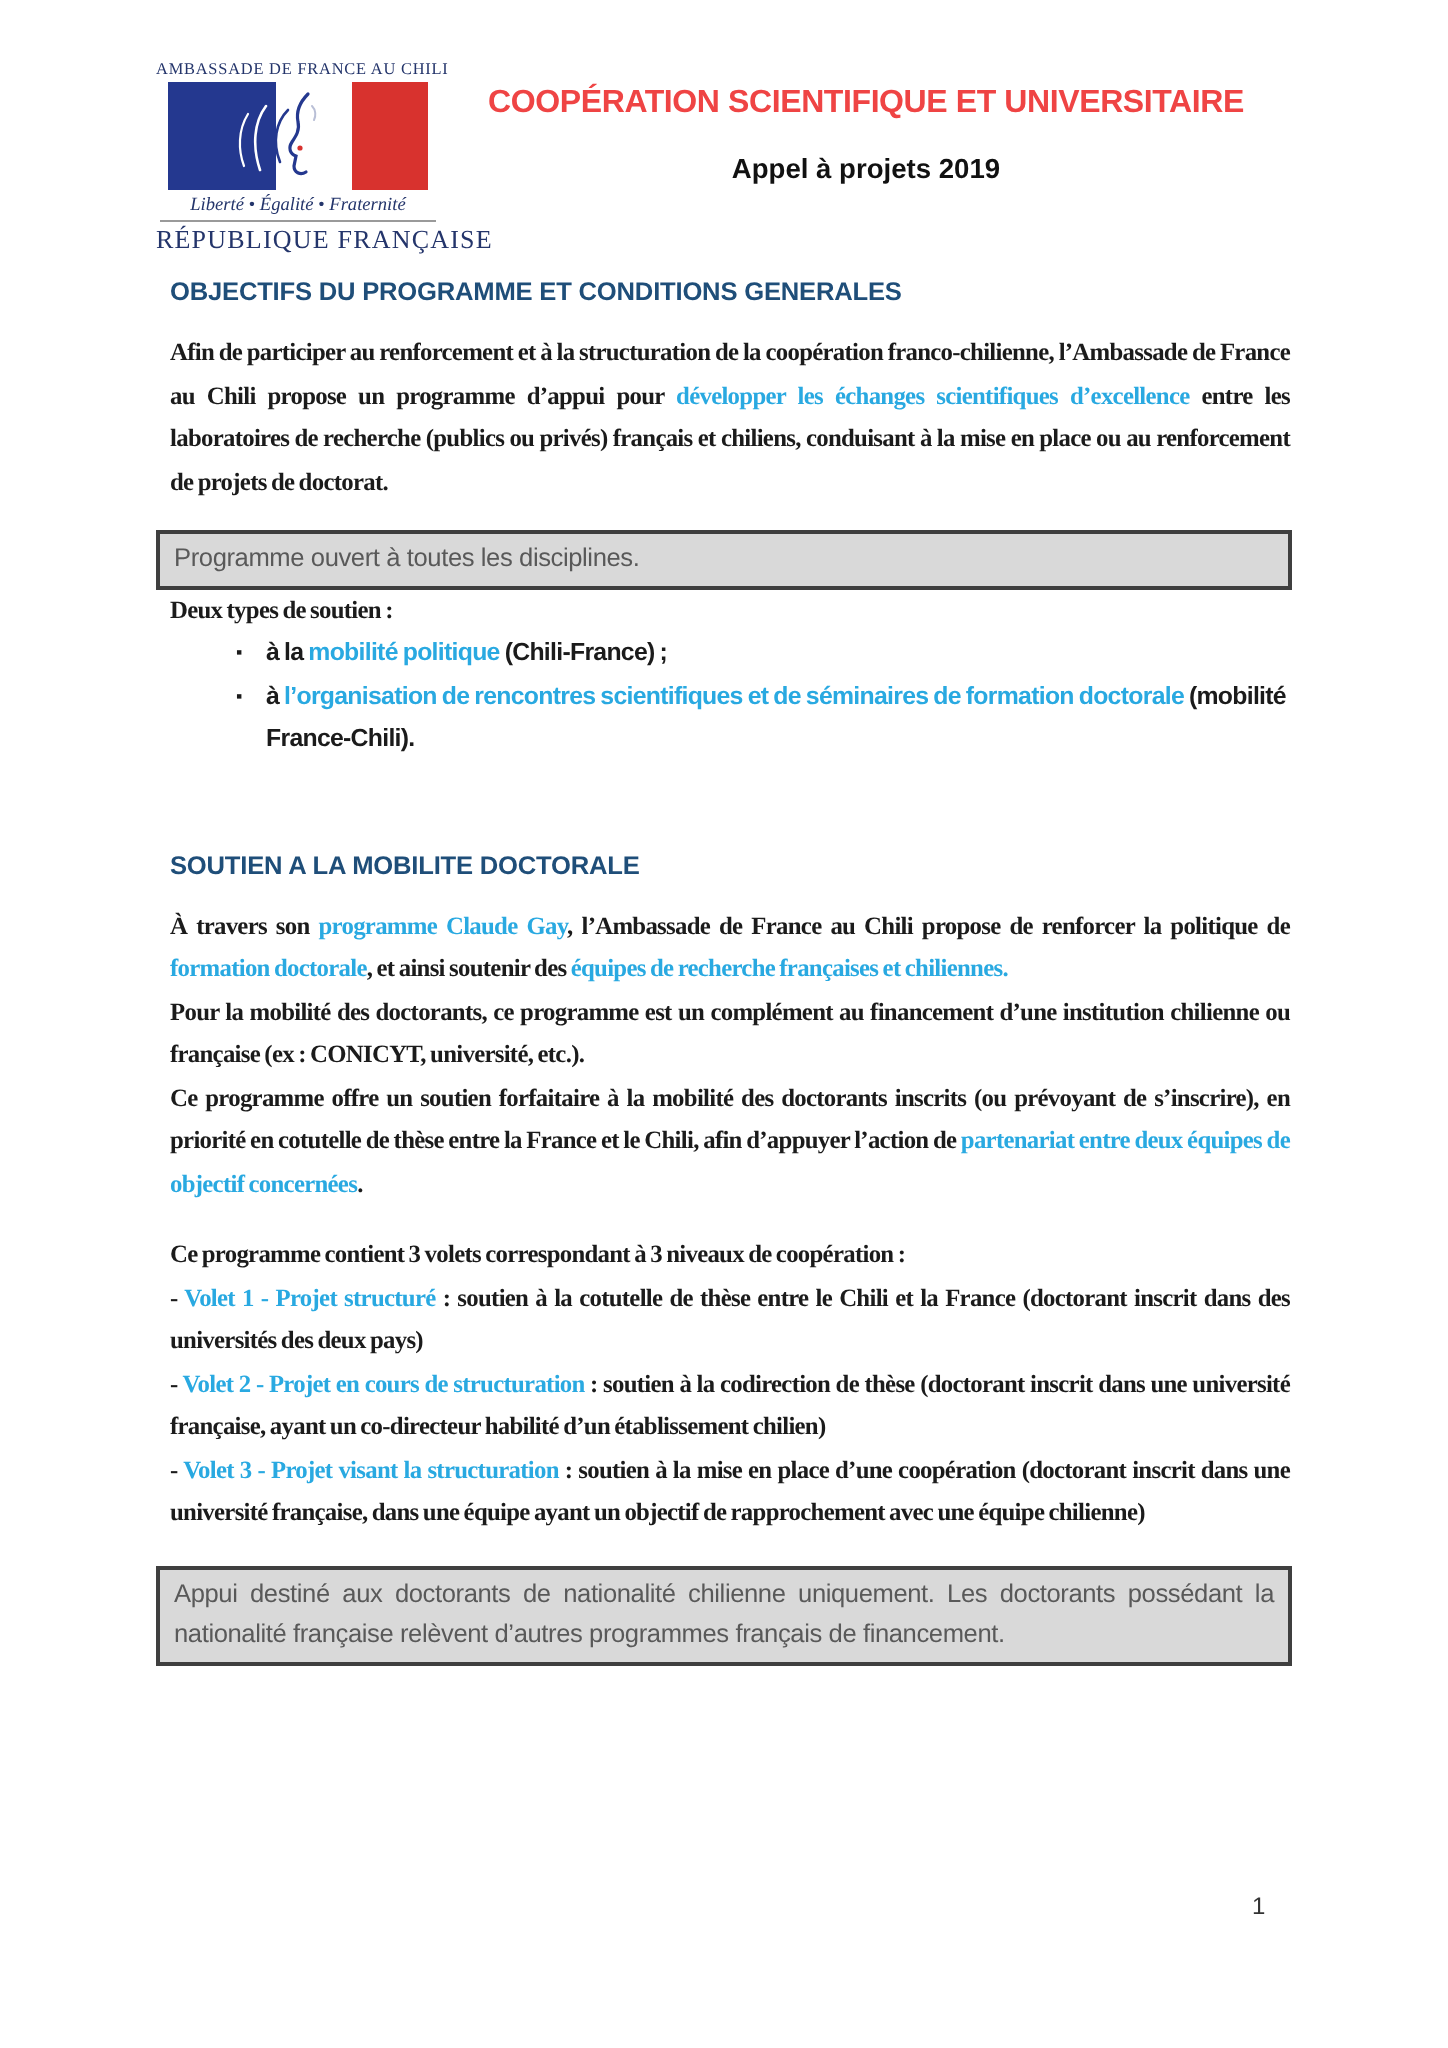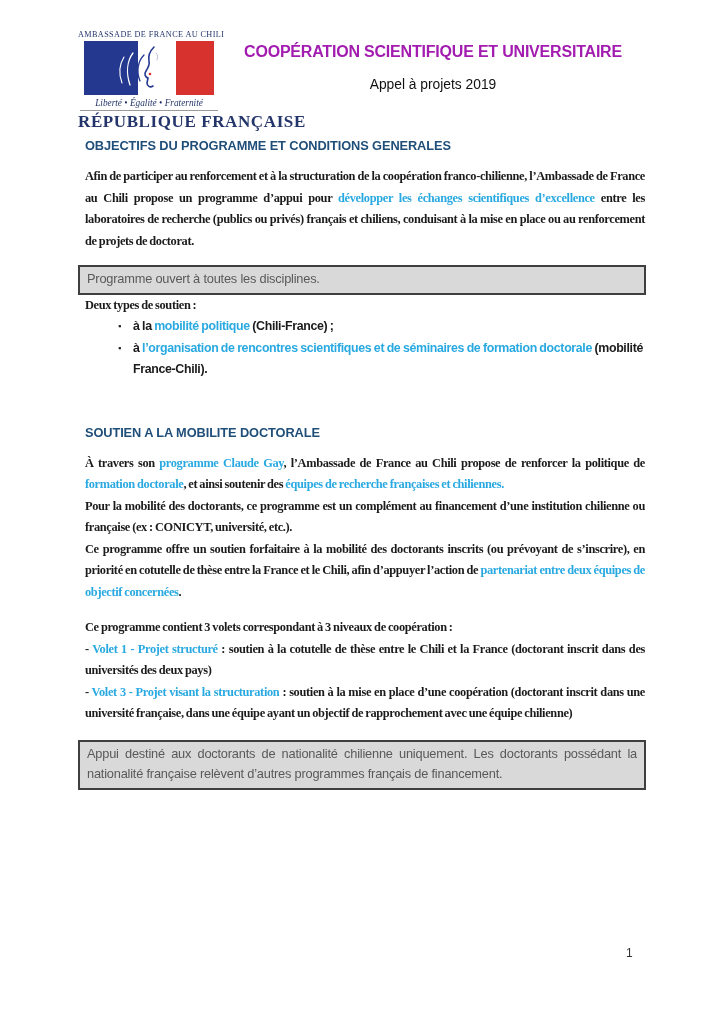--- a/index.html
+++ b/index.html
@@ -41,39 +41,38 @@
     font-size: 9.3px;
     font-style: italic;
     margin-top: 3px;
     white-space: nowrap;
   }
   .logo-rule {
     border-top: 1px solid #9a9a9a;
     margin: 2px 2px 1px 2px;
   }
   .logo-bottom {
-    font-size: 17px;
+    font-size: 13px;
     letter-spacing: 0.6px;
     white-space: nowrap;
-    font-weight: bold;
   }
   .title-block {
     flex: 1;
     text-align: center;
     padding-top: 13px;
   }
   .doc-title {
     font-size: 16px;
     font-weight: 700;
     letter-spacing: -0.2px;
-    color: #a21caf;
+    color: #ef4444;
   }
   .doc-subtitle {
     font-size: 13.8px;
-    font-weight: 400;
+    font-weight: 700;
     margin-top: 16px;
     color: #111111;
   }
 
   
   main {
     position: absolute;
     top: 138px; left: 85px;
     width: 560px;
   }
@@ -204,20 +203,21 @@
     <p class="body-par first"><span>À travers son </span><span class="accent">programme Claude Gay</span><span>, l’Ambassade de France au Chili propose de renforcer la politique de </span><span class="accent">formation doctorale</span><span>, et ainsi soutenir des </span><span class="accent">équipes de recherche françaises et chiliennes.</span></p>
 
     <p class="body-par"><span>Pour la mobilité des doctorants, ce programme est un complément au financement d’une institution chilienne ou française (ex : CONICYT, université, etc.).</span></p>
 
     <p class="body-par"><span>Ce programme offre un soutien forfaitaire à la mobilité des doctorants inscrits (ou prévoyant de s’inscrire), en priorité en cotutelle de thèse entre la France et le Chili, afin d’appuyer l’action de </span><span class="accent">partenariat entre deux équipes de objectif concernées</span><span>.</span></p>
 
     <p class="body-par gap-before">Ce programme contient 3 volets correspondant à 3 niveaux de coopération :</p>
 
     <p class="body-par"><span>- </span><span class="accent">Volet 1 - Projet structuré</span><span> : soutien à la cotutelle de thèse entre le Chili et la France (doctorant inscrit dans des universités des deux pays)</span></p>
 
+    <p class="body-par"><span>- </span><span class="accent">Volet 2 - Projet en cours de structuration</span><span> : soutien à la codirection de thèse (doctorant inscrit dans une université française, ayant un co-directeur habilité d’un établissement chilien)</span></p>
 
     <p class="body-par"><span>- </span><span class="accent">Volet 3 - Projet visant la structuration</span><span> : soutien à la mise en place d’une coopération (doctorant inscrit dans une université française, dans une équipe ayant un objectif de rapprochement avec une équipe chilienne)</span></p>
 
     <div class="graybox two-line">Appui destiné aux doctorants de nationalité chilienne uniquement. Les doctorants possédant la nationalité française relèvent d’autres programmes français de financement.</div>
 
   </main>
 
   <div class="pageno">1</div>
 
 </div>

